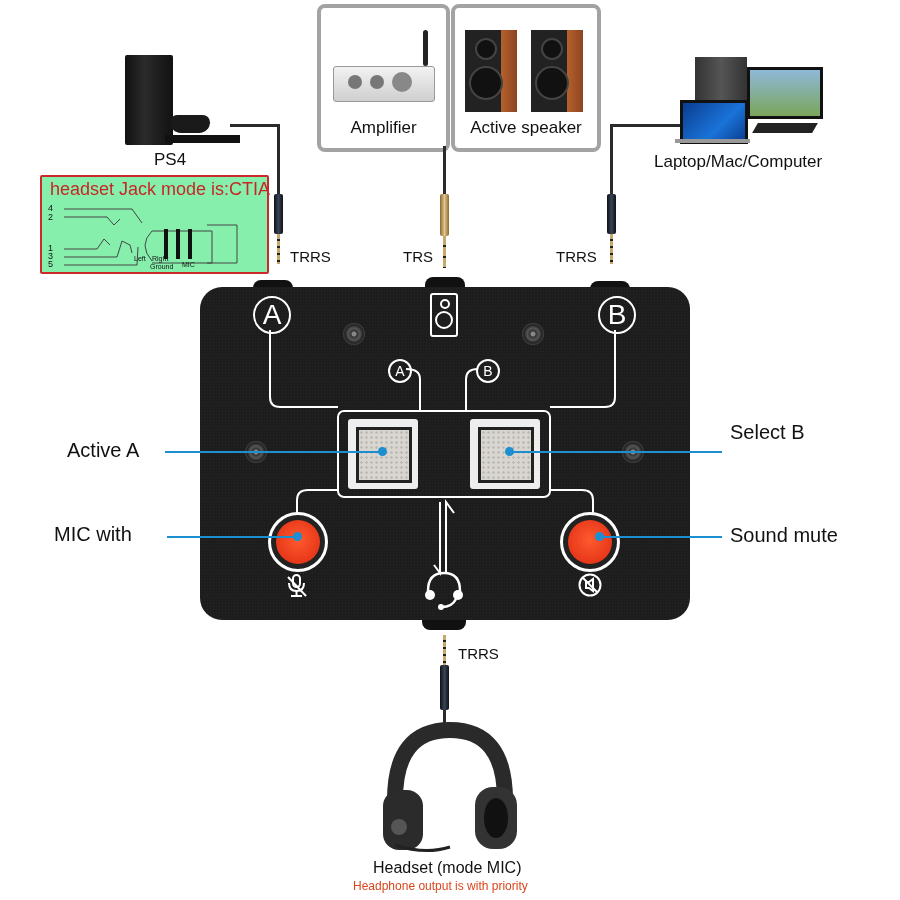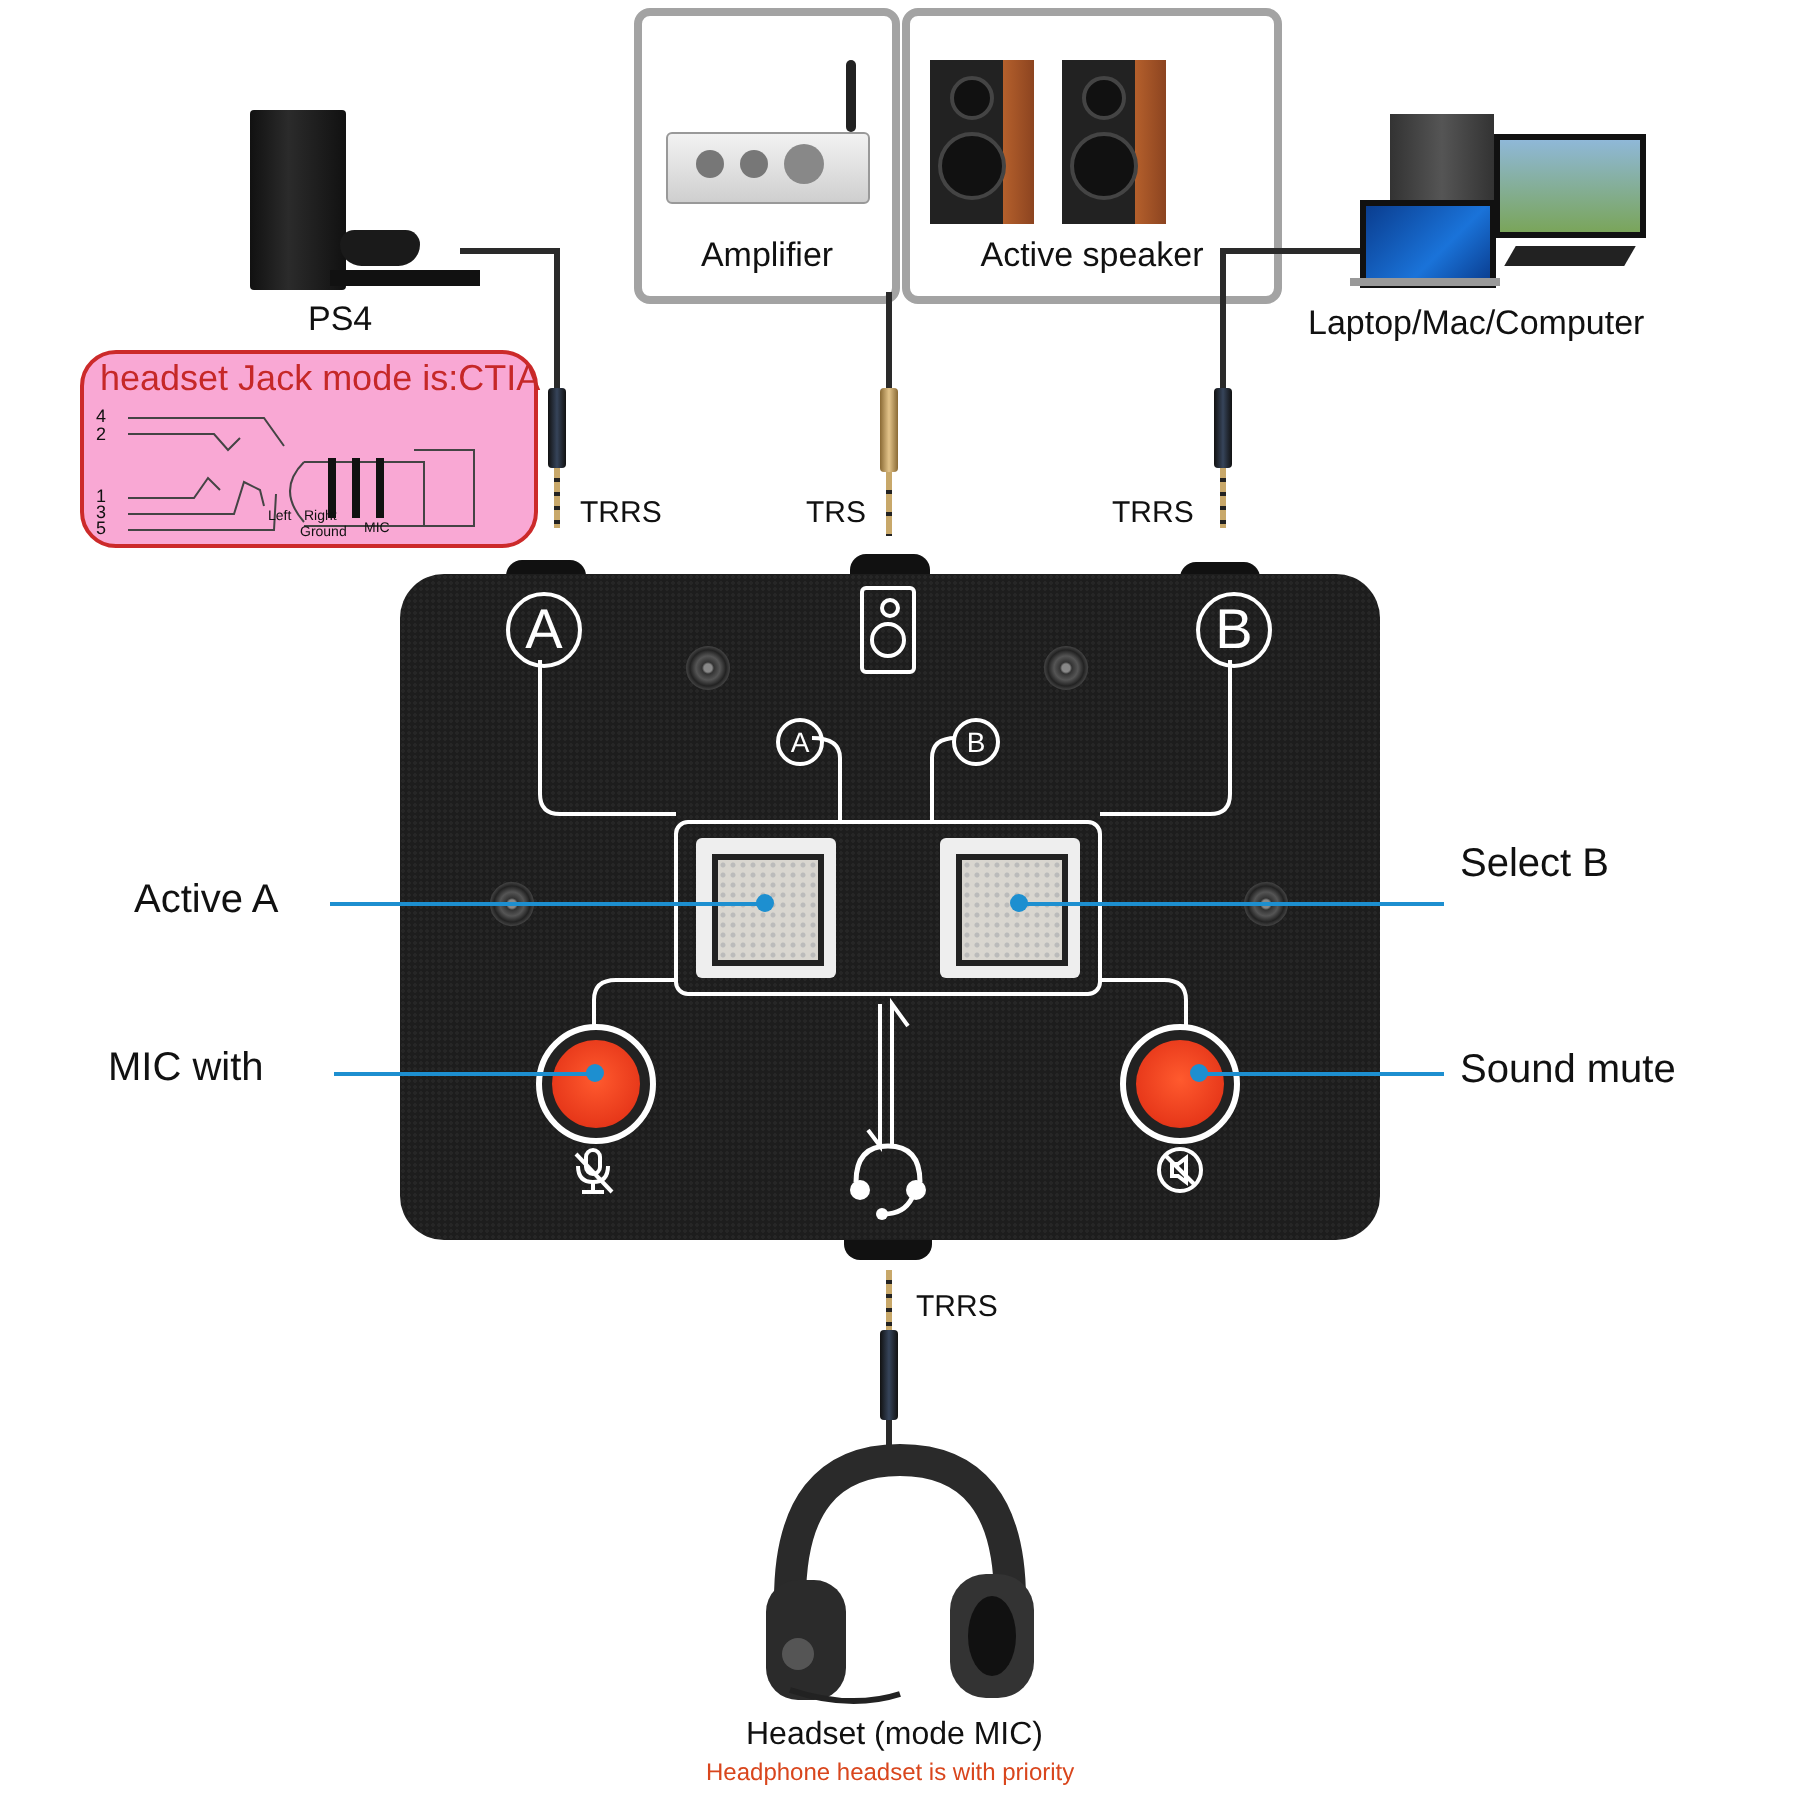--- a/index.html
+++ b/index.html
@@ -28,21 +28,21 @@
 
 <div class="abs" style="left:115px;top:55px;width:130px;height:90px;">
   <div class="abs" style="left:10px;top:0;width:48px;height:90px;background:linear-gradient(90deg,#111,#2b2b2b 40%,#111);border-radius:2px;"></div>
   <div class="abs" style="left:50px;top:80px;width:75px;height:8px;background:#111;"></div>
   <div class="abs" style="left:55px;top:60px;width:40px;height:18px;background:#1a1a1a;border-radius:8px 8px 12px 12px;"></div>
 </div>
 <div class="lbl" style="left:154px;top:150px;font-size:17px;">PS4</div>
 <div class="cable" style="left:230px;top:124px;width:50px;height:3px;"></div>
 <div class="cable" style="left:277px;top:124px;width:3px;height:70px;"></div>
 
-<div class="abs" style="left:40px;top:175px;width:225px;height:95px;border:2px solid #cc2a2a;border-radius:18px;background:#f9a8d4;">
+<div class="abs" style="left:40px;top:175px;width:225px;height:95px;border:2px solid #cc2a2a;border-radius:2px;background:#86efac;">
   <div class="abs" style="left:8px;top:2px;color:#c62828;font-size:18px;white-space:nowrap;">headset Jack mode is:CTIA</div>
   <svg class="abs" style="left:0;top:24px;" width="225" height="70">
     <g stroke="#444" fill="none" stroke-width="1">
       <path d="M22 8 H90 L100 22"></path>
       <path d="M22 16 H65 L72 24 L78 18"></path>
       <path d="M22 48 H55 L62 38 L68 44"></path>
       <path d="M22 56 H75 L80 40 L88 44 L90 52"></path>
       <path d="M22 64 H95 L96 46"></path>
       <path d="M110 30 H170 V62 H110"></path>
       <path d="M165 24 H195 V62 H165"></path>
@@ -73,21 +73,21 @@
 
 <div class="device-box" style="left:317px;top:4px;width:125px;height:140px;">
   <div class="abs" style="left:12px;top:58px;width:100px;height:34px;background:linear-gradient(#f2f2f2,#cfcfcf);border:1px solid #999;border-radius:3px;">
     <div style="position:absolute;left:14px;top:8px;width:14px;height:14px;border-radius:50%;background:#777;"></div>
     <div style="position:absolute;left:36px;top:8px;width:14px;height:14px;border-radius:50%;background:#777;"></div>
     <div style="position:absolute;left:58px;top:5px;width:20px;height:20px;border-radius:50%;background:#888;"></div>
   </div>
   <div class="abs" style="left:102px;top:22px;width:5px;height:36px;background:#222;border-radius:3px;"></div>
   <div class="cap">Amplifier</div>
 </div>
-<div class="device-box" style="left:451px;top:4px;width:142px;height:140px;padding-left:40px;">
+<div class="device-box" style="left:451px;top:4px;width:142px;height:140px;">
   <div class="abs" style="left:10px;top:18px;width:122px;height:90px;">
     <div style="position:absolute;left:0;top:4px;width:52px;height:82px;background:linear-gradient(90deg,#222 70%,#b5602c 70%,#8c4420);"></div>
     <div style="position:absolute;left:10px;top:12px;width:18px;height:18px;border-radius:50%;background:#111;border:2px solid #444;"></div>
     <div style="position:absolute;left:4px;top:40px;width:30px;height:30px;border-radius:50%;background:#111;border:2px solid #444;"></div>
     <div style="position:absolute;left:66px;top:4px;width:52px;height:82px;background:linear-gradient(90deg,#222 70%,#b5602c 70%,#8c4420);"></div>
     <div style="position:absolute;left:76px;top:12px;width:18px;height:18px;border-radius:50%;background:#111;border:2px solid #444;"></div>
     <div style="position:absolute;left:70px;top:40px;width:30px;height:30px;border-radius:50%;background:#111;border:2px solid #444;"></div>
   </div>
   <div class="cap">Active speaker</div>
 </div>
@@ -219,13 +219,13 @@
 
 <svg class="abs" style="left:375px;top:715px;" width="150" height="140">
   <path d="M20 85 Q20 15 75 15 Q130 15 130 85" stroke="#2a2a2a" stroke-width="16" fill="none"></path>
   <rect x="8" y="75" width="40" height="60" rx="16" fill="#2b2b2b"></rect>
   <rect x="100" y="72" width="42" height="62" rx="18" fill="#333"></rect>
   <ellipse cx="121" cy="103" rx="12" ry="20" fill="#111"></ellipse>
   <circle cx="24" cy="112" r="8" fill="#555"></circle>
   <path d="M20 130 Q50 140 75 132" stroke="#222" stroke-width="3" fill="none"></path>
 </svg>
 <div class="lbl" style="left:373px;top:859px;font-size:16px;">Headset (mode MIC)</div>
-<div class="lbl" style="left:353px;top:879px;font-size:12px;color:#d9461d;">Headphone headset is with priority</div>
+<div class="lbl" style="left:353px;top:879px;font-size:12px;color:#d9461d;">Headphone output is with priority</div>
 
 </body></html>

